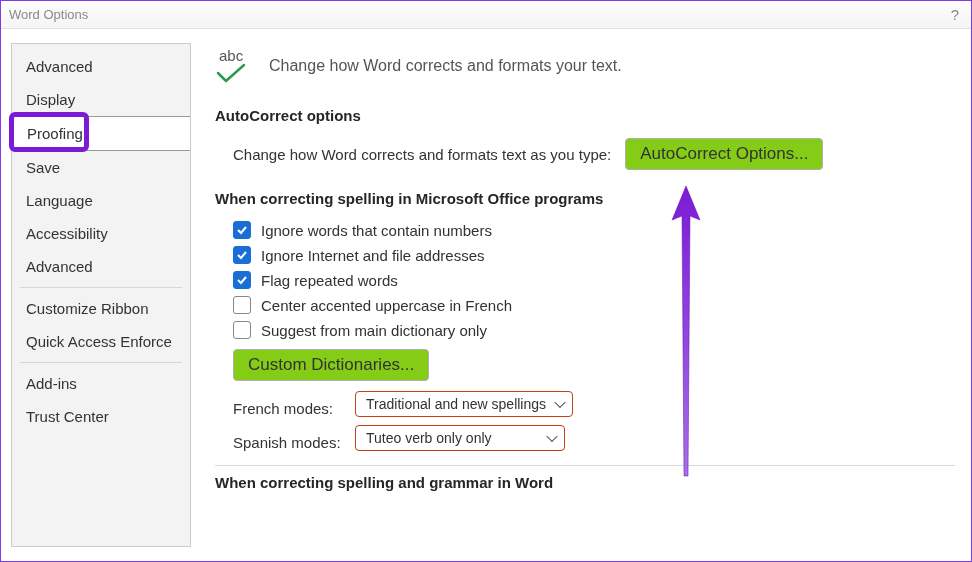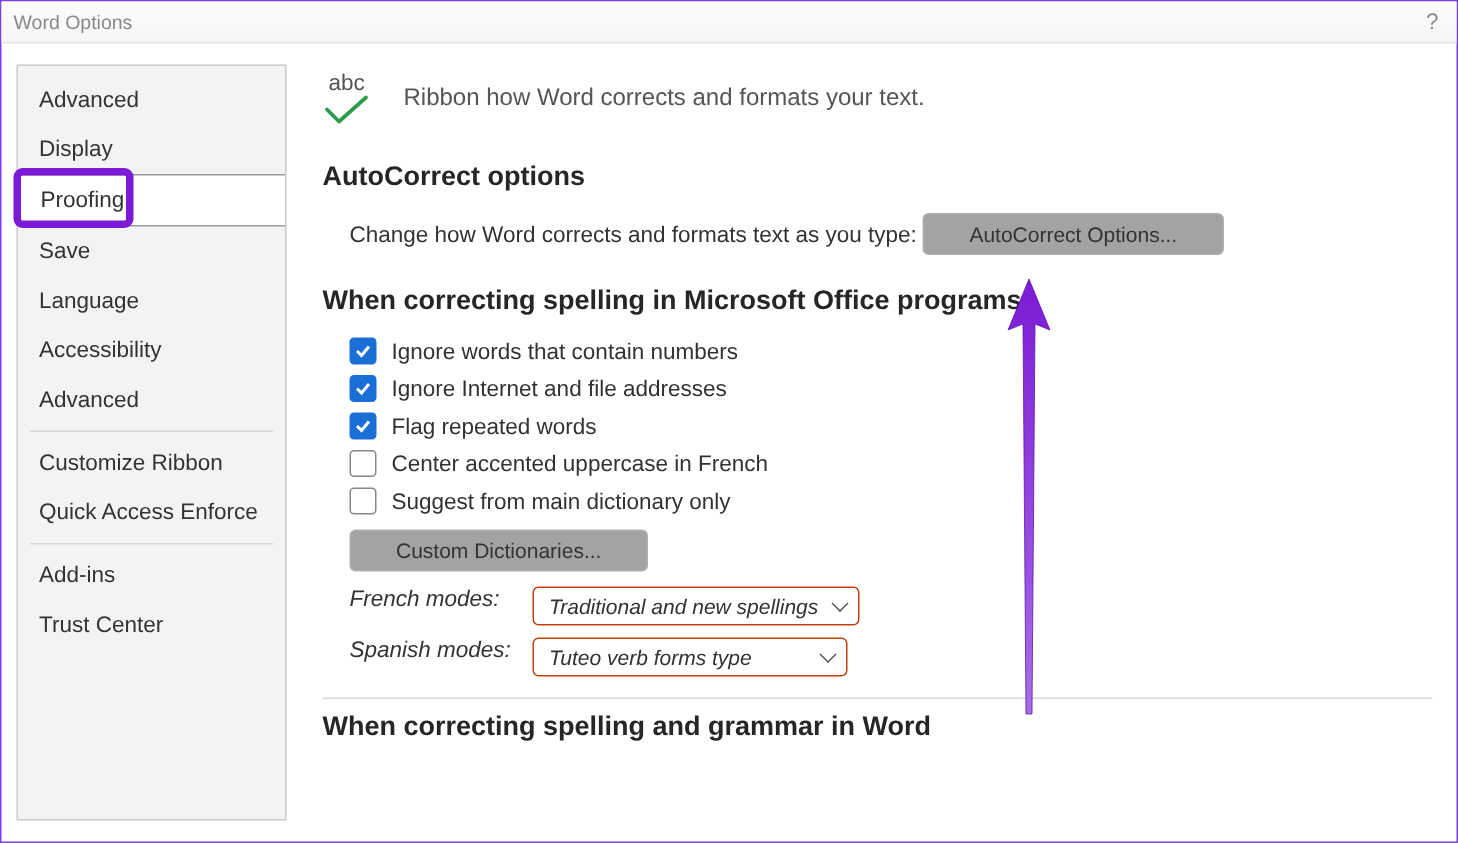--- a/index.html
+++ b/index.html
@@ -87,40 +87,40 @@
     top: -2px;
     left: 4px;
   }
   .header-icon svg {
     position: absolute;
     bottom: -2px;
     left: 0;
   }
   .section-title {
     font-weight: 600;
-    font-size: 18px;
+    font-size: 15px;
     color: #262626;
     margin: 16px 0 14px 0;
   }
   .label-text {
     font-size: 15px;
     color: #333;
   }
   .autocorrect-line {
     display: flex;
     align-items: center;
-    gap: 4px;
+    gap: 14px;
     padding-left: 18px;
     margin-bottom: 10px;
   }
   .btn {
     border: 1px solid #b0b0b0;
-    background: #a3a3a3;
-    padding: 5px 30px;
-    font-size: 14px;
+    background: #84cc16;
+    padding: 5px 14px;
+    font-size: 17px;
     border-radius: 4px;
     cursor: pointer;
     color: #333;
   }
   .checkbox-list {
     padding-left: 18px;
   }
   .checkrow {
     display: flex;
     align-items: center;
@@ -140,25 +140,24 @@
     flex-shrink: 0;
   }
   .cbox.checked {
     background: #1a6fd6;
     border-color: #1a6fd6;
   }
   .cbox.checked svg { display: block; }
   .cbox svg { display: none; }
   .select-row {
     display: flex;
-    align-items: flex-start;
+    align-items: flex-end;
     gap: 12px;
     padding-left: 18px;
     margin: 8px 0;
-    font-style: italic;
   }
   .select-row .rlabel { width: 110px; }
   .select {
     border: 1px solid #c2410c;
     border-radius: 4px;
     padding: 4px 26px 4px 10px;
     font-size: 14px;
     position: relative;
     background: #fff;
     cursor: pointer;
@@ -226,21 +225,21 @@
 
     <div class="content">
 
       <div class="header-row">
         <div class="header-icon">
           <span class="abc">abc</span>
           <svg width="32" height="22" viewBox="0 0 32 22">
             <path d="M3 10 L11 18 L29 2" stroke="#2d9c4a" stroke-width="2.5" fill="none" stroke-linecap="round" stroke-linejoin="round"></path>
           </svg>
         </div>
-        <span class="label-text" style="font-size:16px;color:#555">Ribbon how Word corrects and formats your text.</span>
+        <span class="label-text" style="font-size:16px;color:#555">Change how Word corrects and formats your text.</span>
       </div>
 
       <div class="section-title">AutoCorrect options</div>
 
       <div class="autocorrect-line">
         <span class="label-text">Change how Word corrects and formats text as you type:</span>
         <button class="btn">
           <span>AutoCorrect Options...</span>
         </button>
       </div>
@@ -290,21 +289,21 @@
 
       <div class="select-row">
         <span class="rlabel label-text">French modes:</span>
         <div class="select">
           <span>Traditional and new spellings</span>
         </div>
       </div>
       <div class="select-row">
         <span class="rlabel label-text">Spanish modes:</span>
         <div class="select">
-          <span>Tuteo verb forms type</span>
+          <span>Tuteo verb only only</span>
         </div>
       </div>
 
       <hr class="thin">
 
       <div class="section-title" style="margin-top:8px">When correcting spelling and grammar in Word</div>
 
     </div>
   </div>
 

